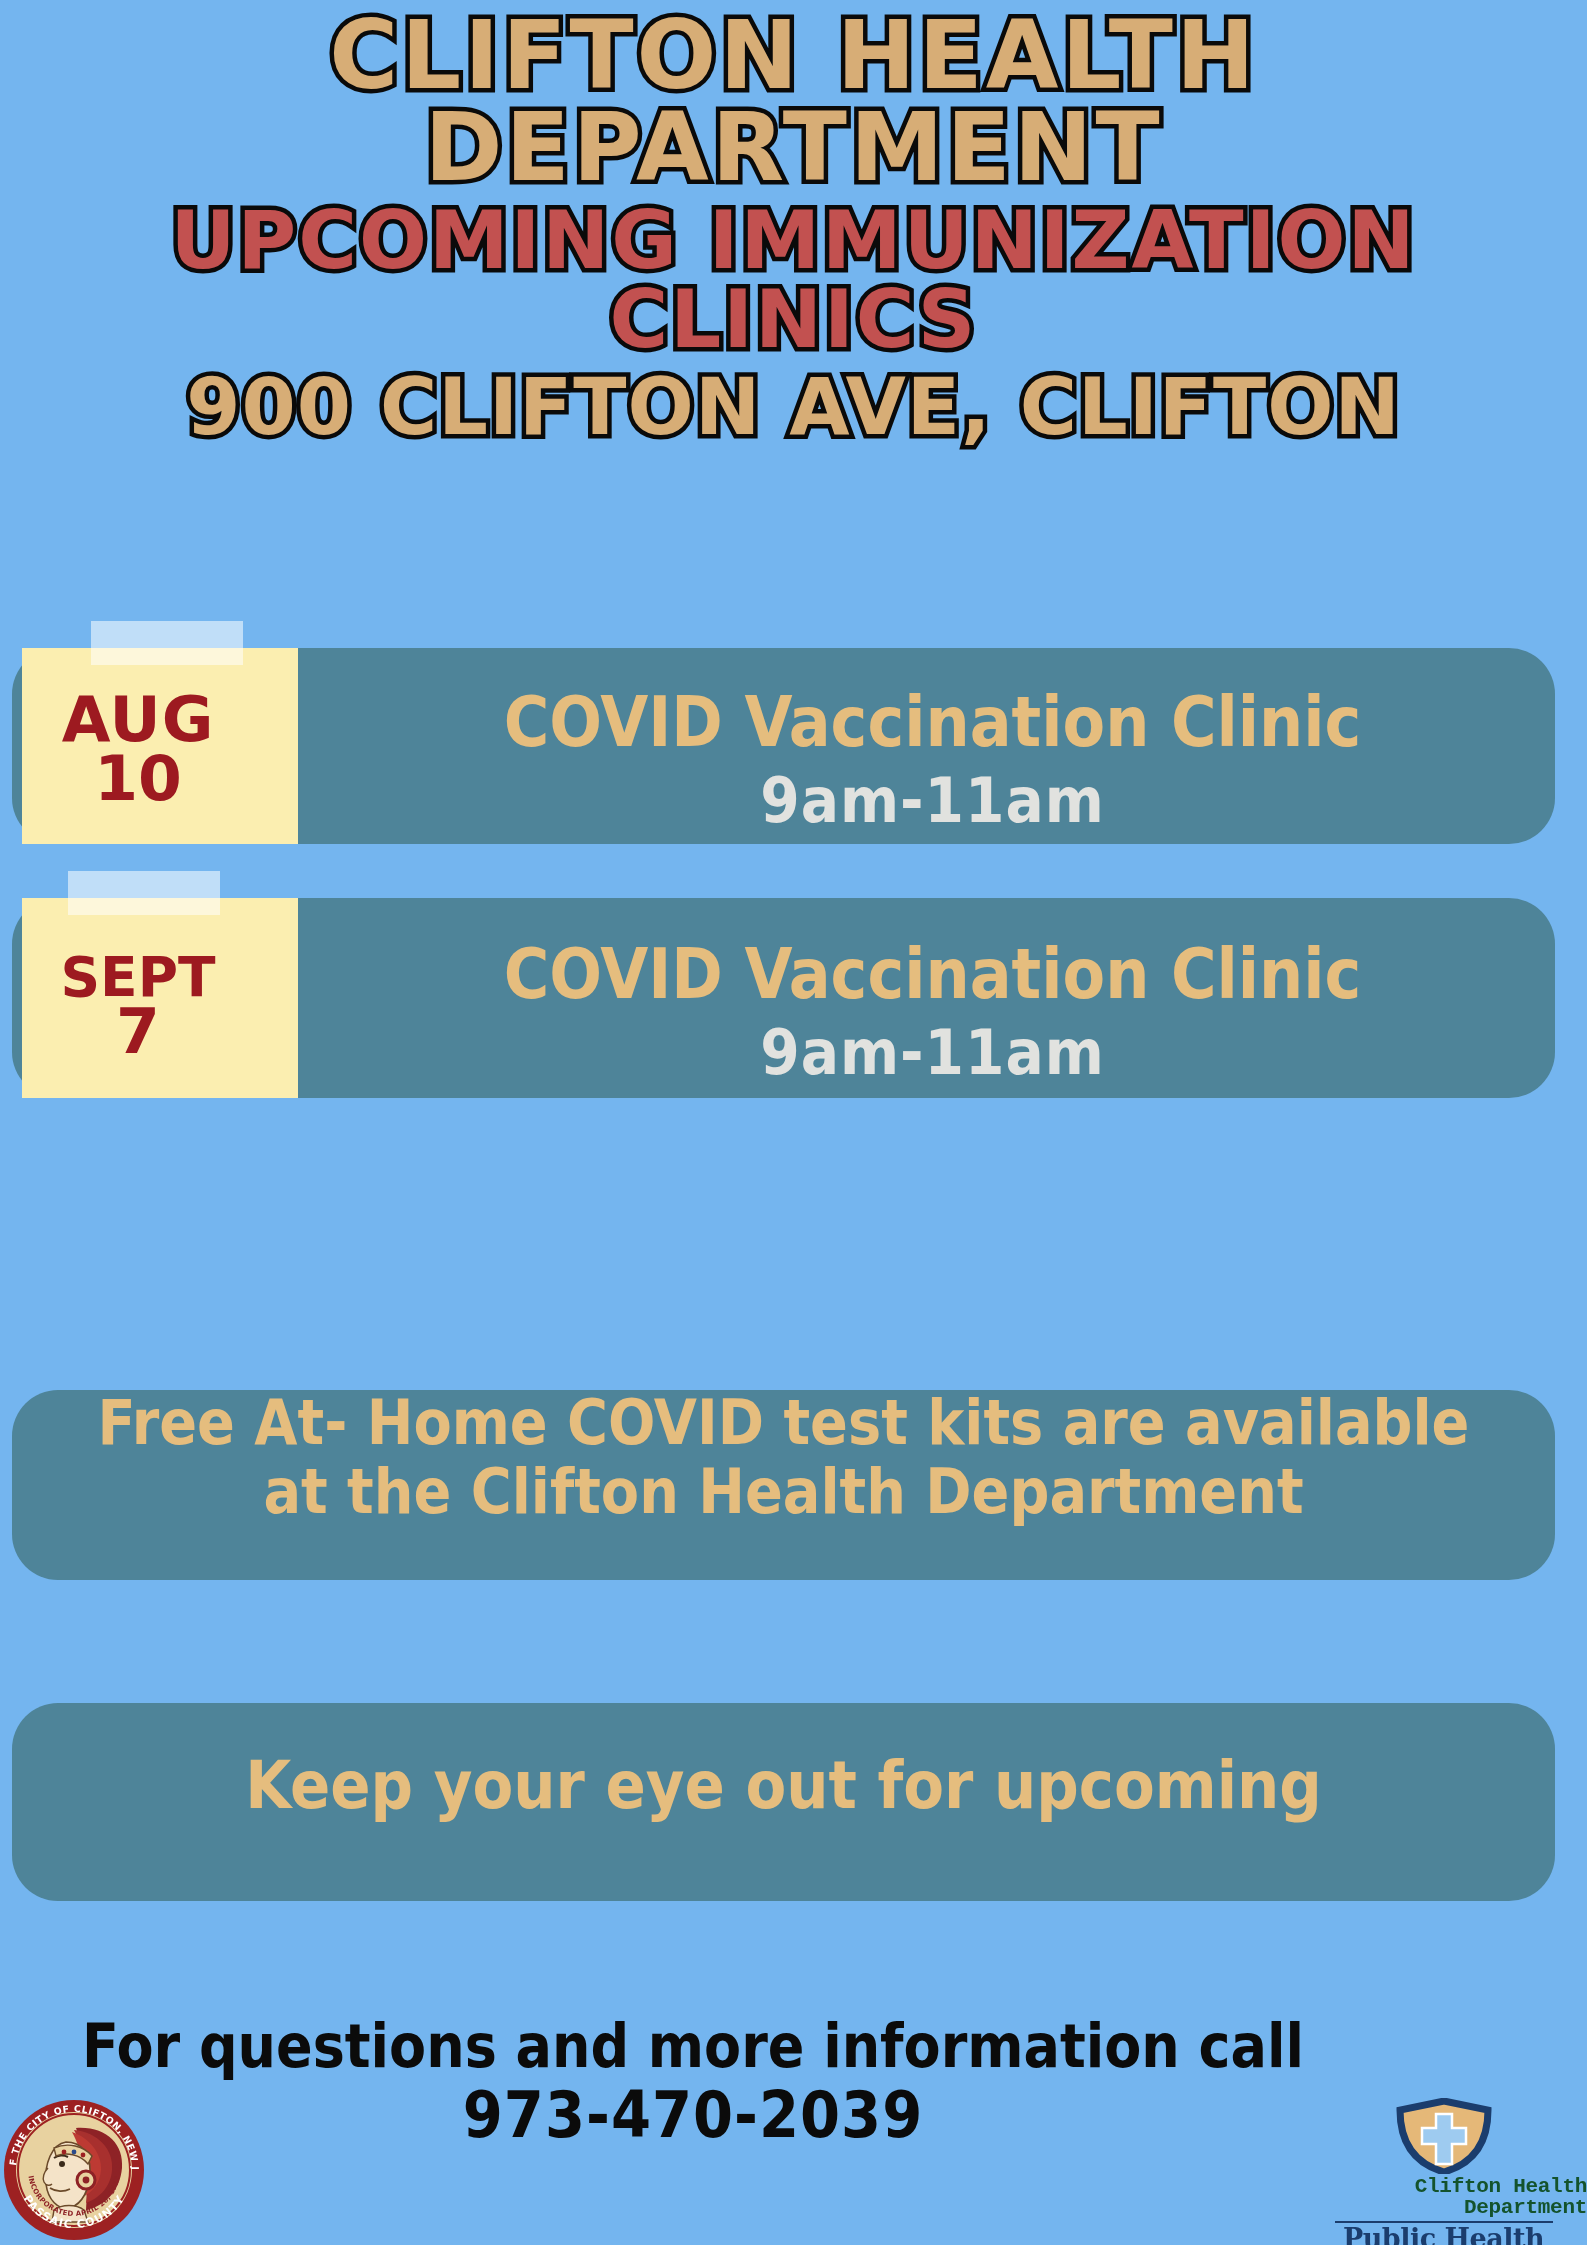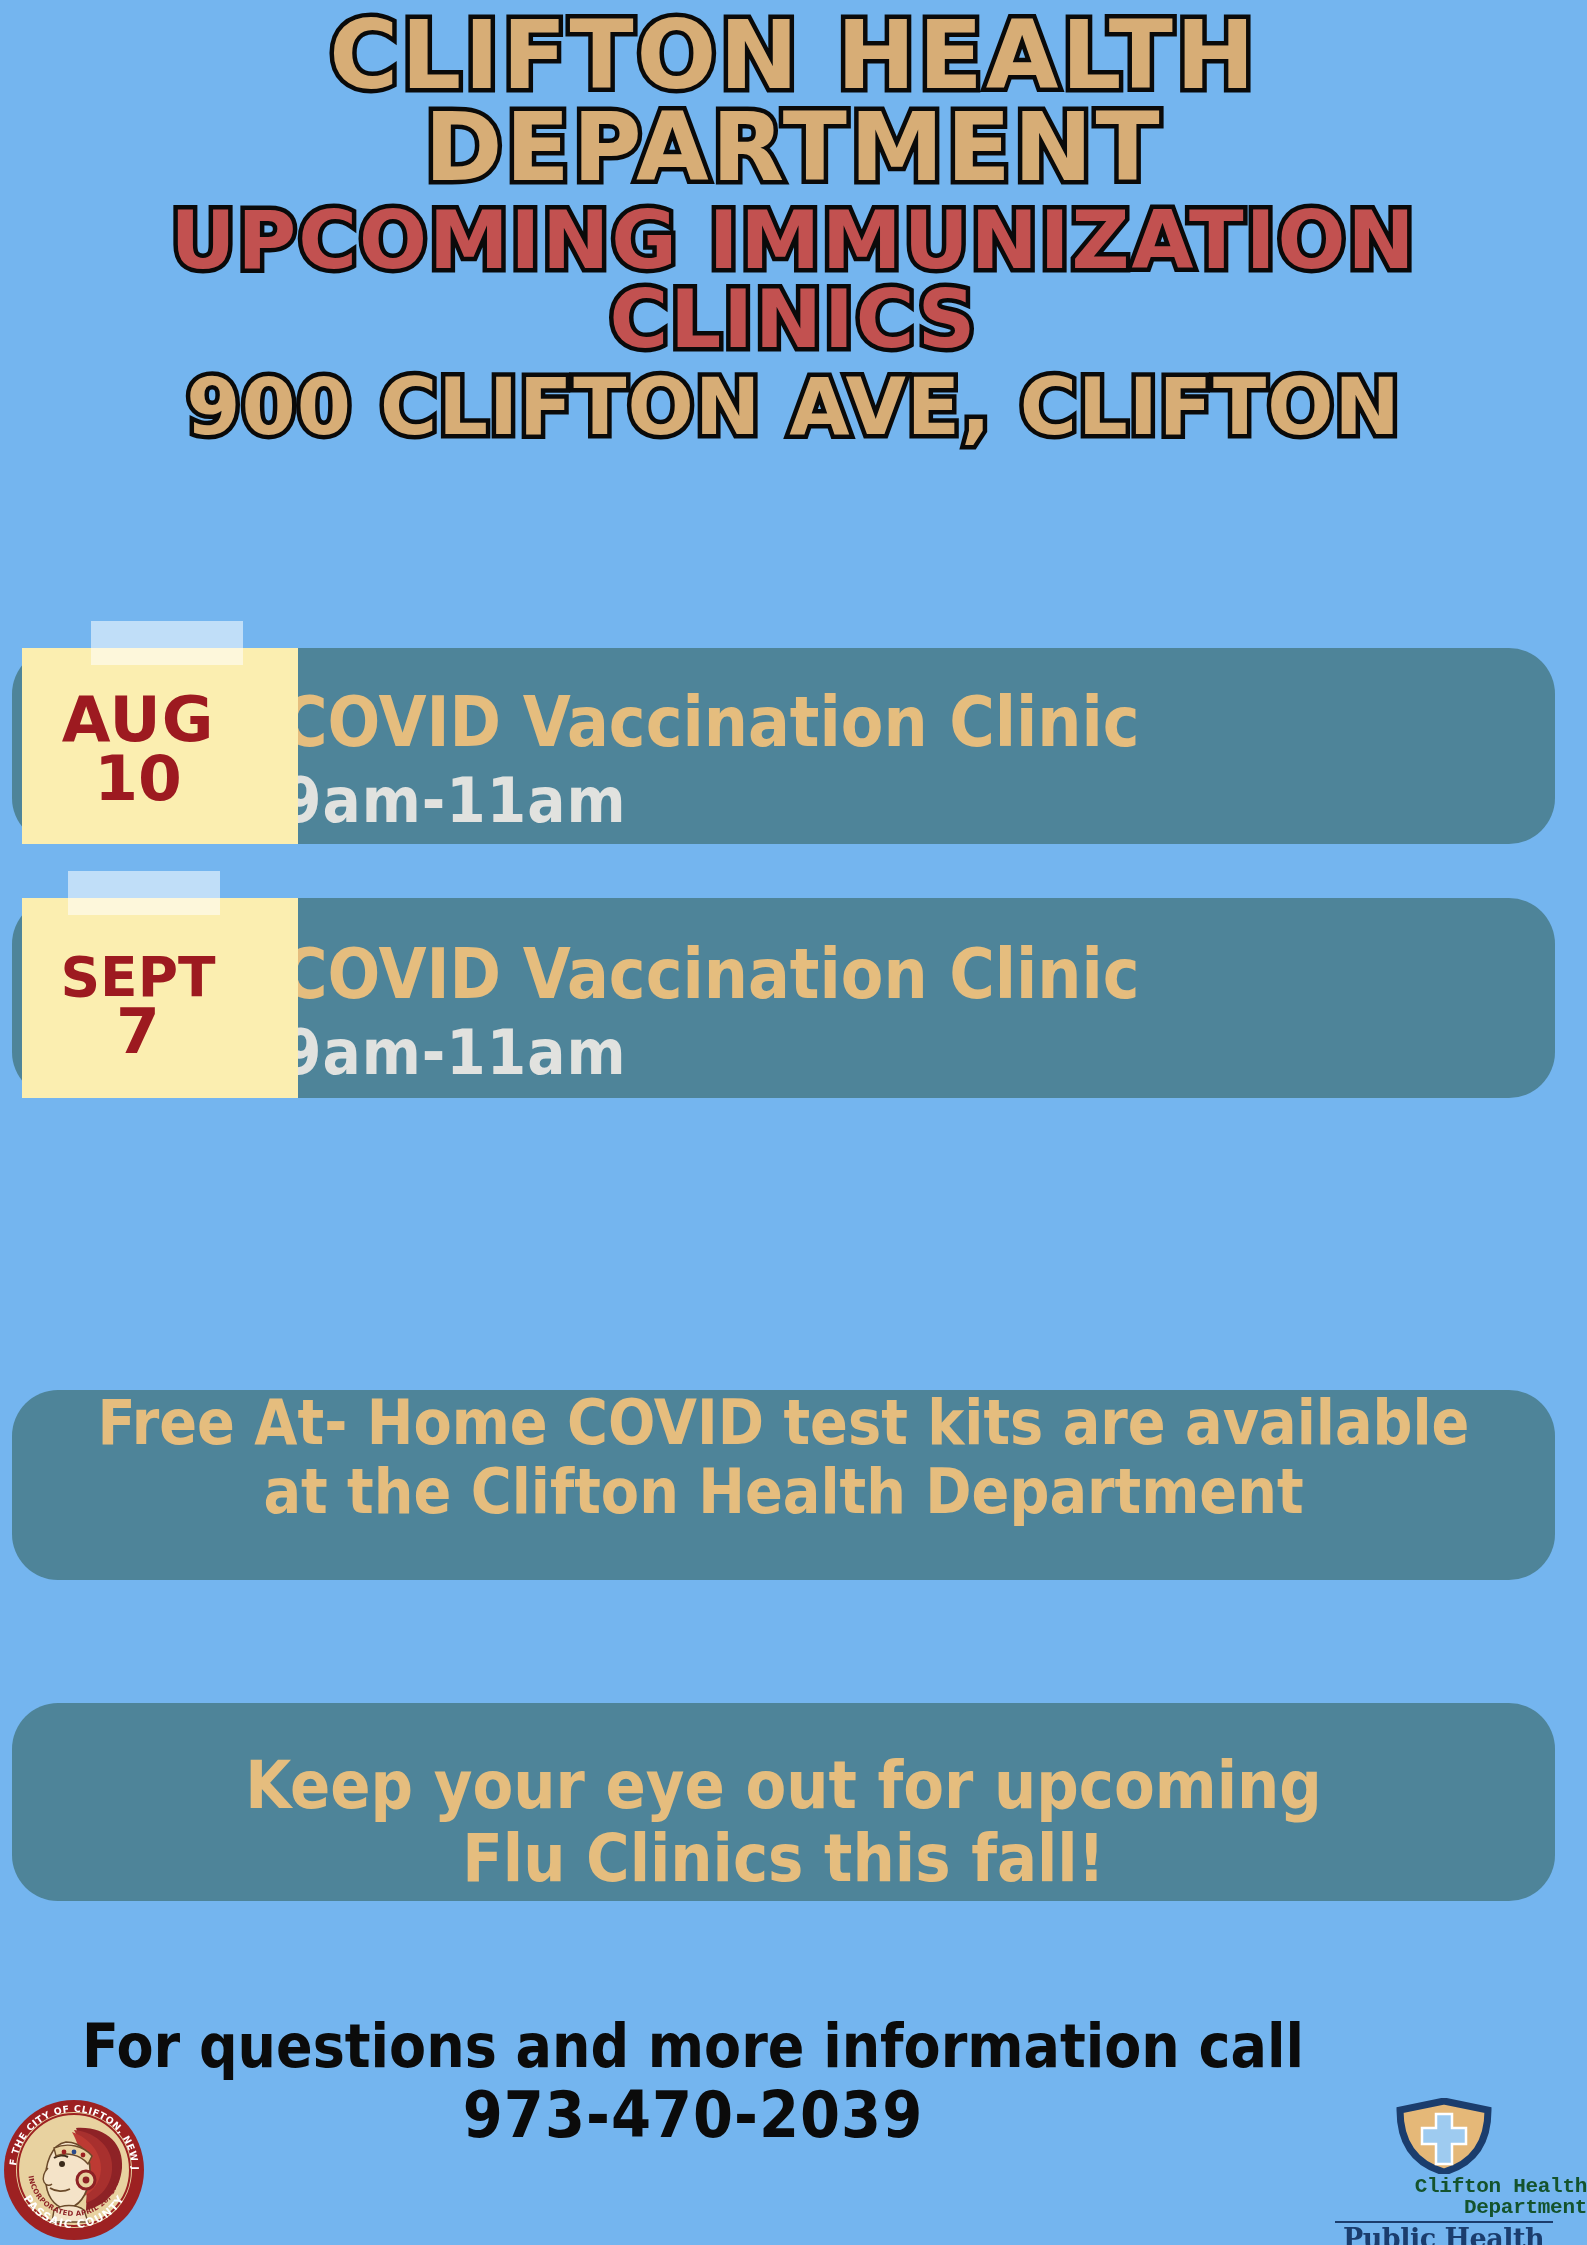--- a/index.html
+++ b/index.html
@@ -104,23 +104,23 @@
   }
   .sticky-aug .sticky-inner  { top: 46px; }
   .sticky-sept .sticky-inner { top: 56px; }
   .mon { display: block; font-size: 63px; letter-spacing: 1px; }
   .mon-sm { font-size: 55px; letter-spacing: 0px; }
   .day { display: block; font-size: 63px; margin-top: 6px; }
 
   
   .clinic-text {
     position: absolute;
-    left: 282px;
+    left: 304px;
     width: 1257px;
-    text-align: left;
+    text-align: center;
     z-index: 3;
   }
   .clinic-title {
     color: #e5bd7e;
     font-family: "DejaVu Sans Condensed", "DejaVu Sans", sans-serif;
     font-weight: bold;
     font-size: 69px;
     line-height: 1.0;
     letter-spacing: 0px;
   }
@@ -262,21 +262,20 @@
 
   <div class="panel" id="panel-kits"></div>
   <div class="info-text" id="kits-text">
     <span class="info-line">Free At- Home COVID test kits are available</span>
     <span class="info-line">at the Clifton Health Department</span>
   </div>
 
   <div class="panel" id="panel-flu"></div>
   <div class="info-text" id="flu-text">
     <span class="info-line">Keep your eye out for upcoming</span>
-    <span class="info-line">Flu Clinics this fall!</span>
   </div>
 
   <div class="footer-text">
     <span class="footer-line">For questions and more information call</span>
     <span class="footer-phone">973-470-2039</span>
   </div>
 
   <svg id="city-seal" viewBox="0 0 144 144">
     <circle cx="72" cy="72" r="70" fill="#9d2122"></circle>
     <circle cx="72" cy="72" r="58" fill="#e8d2a0"></circle>

